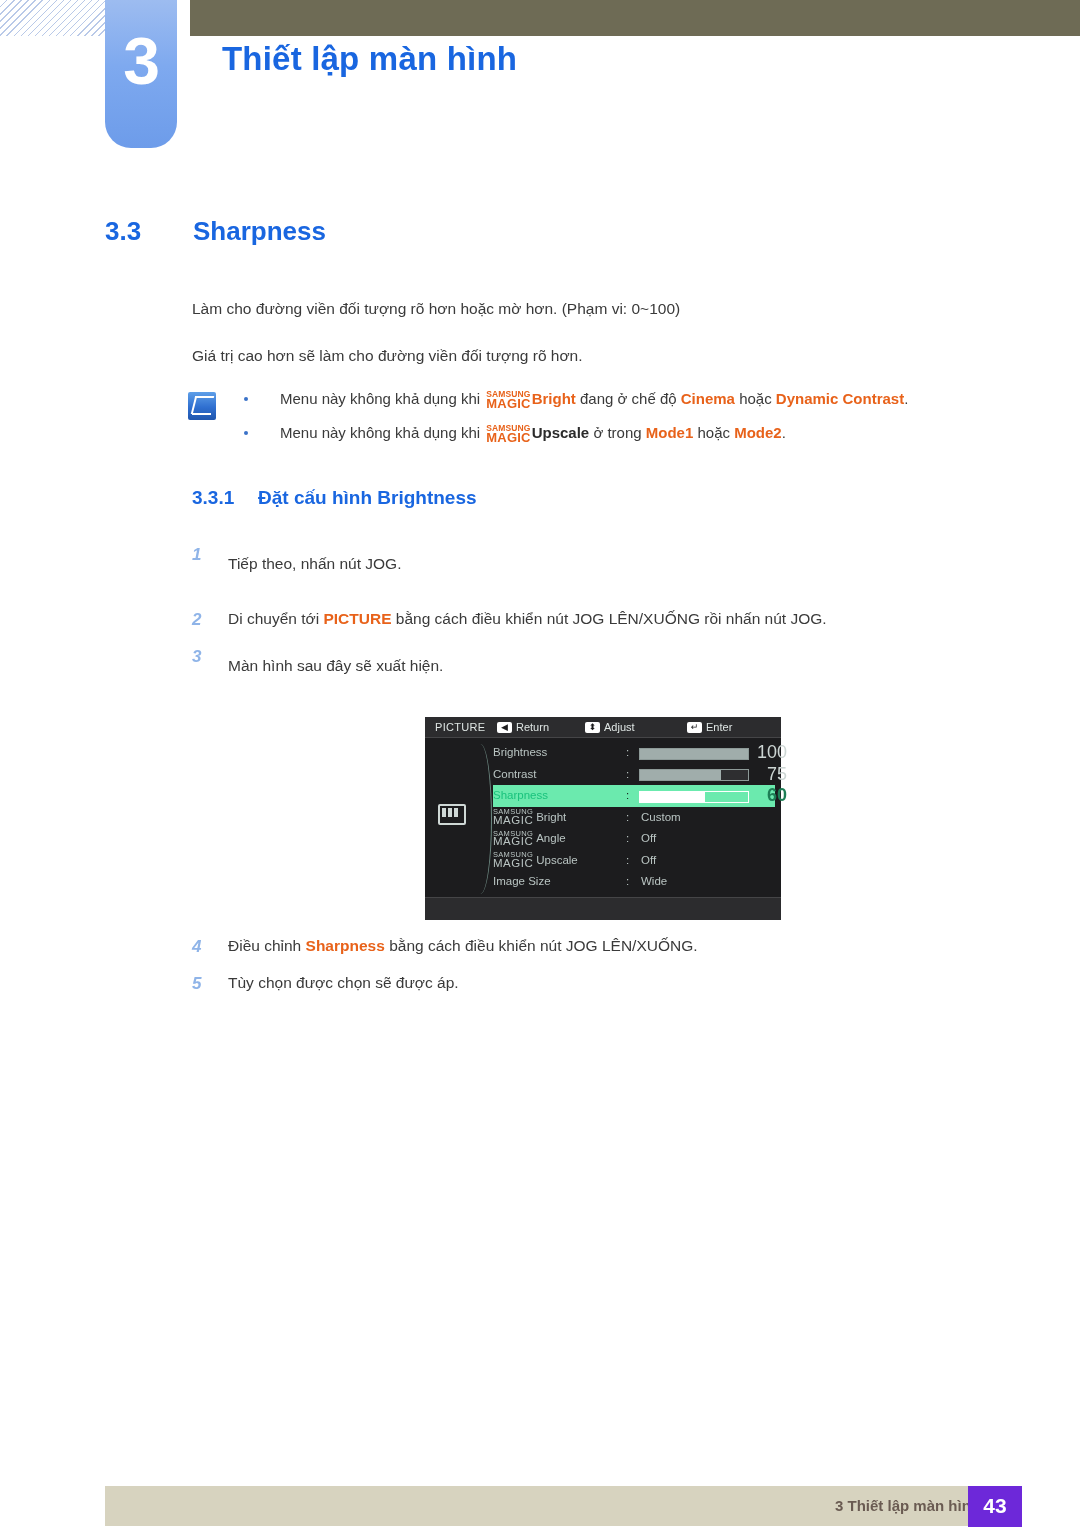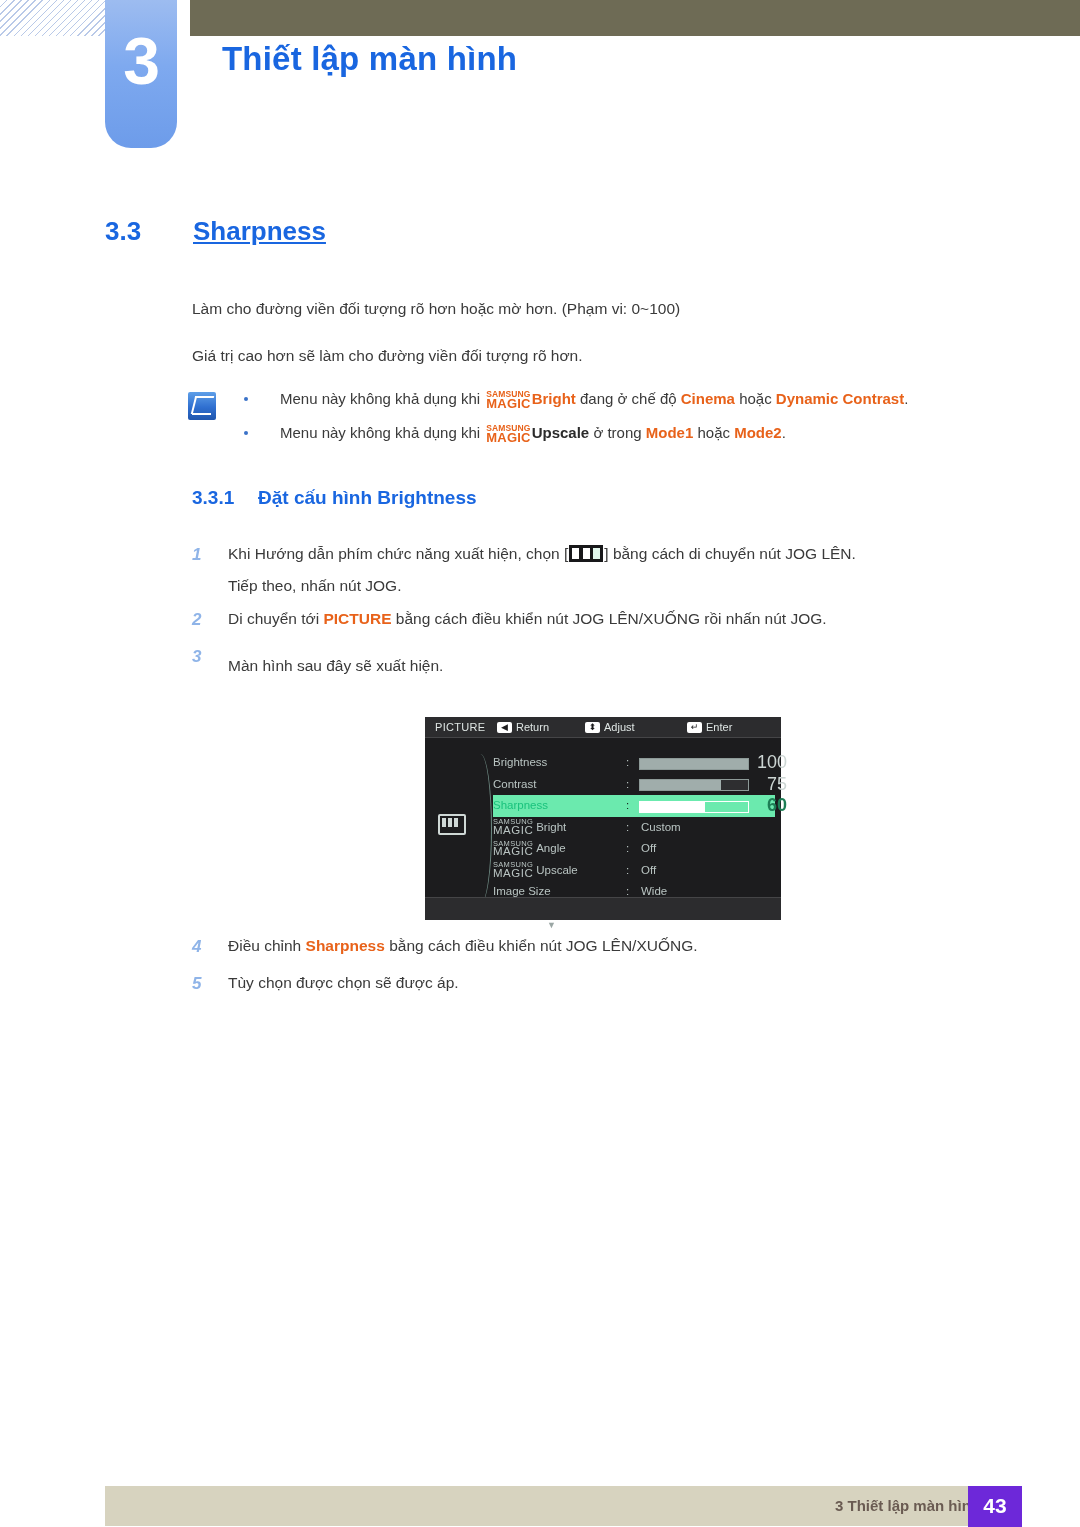--- a/index.html
+++ b/index.html
@@ -77,21 +77,20 @@
 
   
   .sec-head {
     position: absolute;
     top: 216px;
     left: 105px;
     width: 880px;
     font-size: 26px;
     font-weight: bold;
     color: #1966e0;
-    text-decoration: underline;
   }
   .sec-head .sec-num {
     display: inline-block;
     width: 88px;
   }
 
   
   .para {
     position: absolute;
     left: 192px;
@@ -268,21 +267,21 @@
   }
   .osd-title {
     position: absolute;
     left: 10px; top: 4px;
     font-size: 11px;
     color: #dfe6e4;
     letter-spacing: 0.3px;
   }
   .osd-body {
     position: absolute;
-    top: 31px; left: 0;
+    top: 21px; left: 0;
     width: 356px;
     height: 160px;
     text-decoration: underline;
   }
   .osd-left-icon {
     position: absolute;
     left: 13px;
     top: 66px;
     width: 24px; height: 17px;
     border: 2px solid #cfd8d6;
@@ -498,21 +497,20 @@
     <span class="hl">Mode2</span><span>.</span>
   </div>
 </div>
 
 <div class="sub-head">
   <span class="sub-num">3.3.1</span><span>Đặt cấu hình Brightness</span>
 </div>
 
 <div class="step s1">
   <span class="n">1</span>
-  <span class="t"><span>Khi Hướng dẫn phím chức năng xuất hiện, chọn [</span><span class="pic-ic"><i></i><i></i><i></i></span><span>] bằng cách di chuyển nút JOG LÊN.</span></span>
   <span class="t2">Tiếp theo, nhấn nút JOG.</span>
 </div>
 
 <div class="step s2">
   <span class="n">2</span>
   <span class="t"><span>Di chuyển tới</span> <span class="hl">PICTURE</span> <span>bằng cách điều khiển nút JOG LÊN/XUỐNG rồi nhấn nút JOG.</span></span>
 </div>
 
 <div class="step s3">
   <span class="n">3</span>

